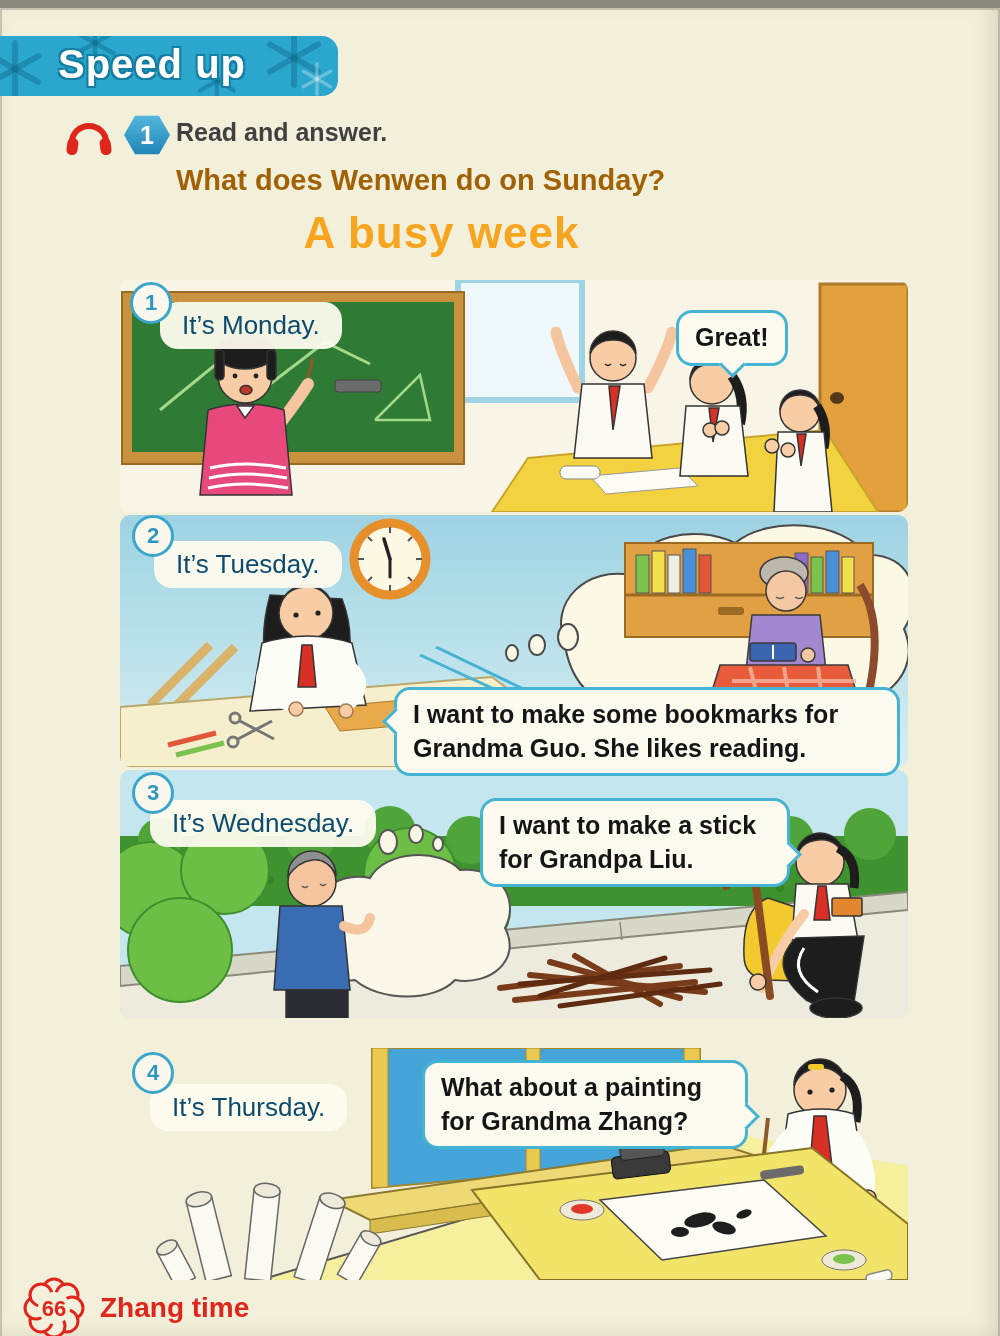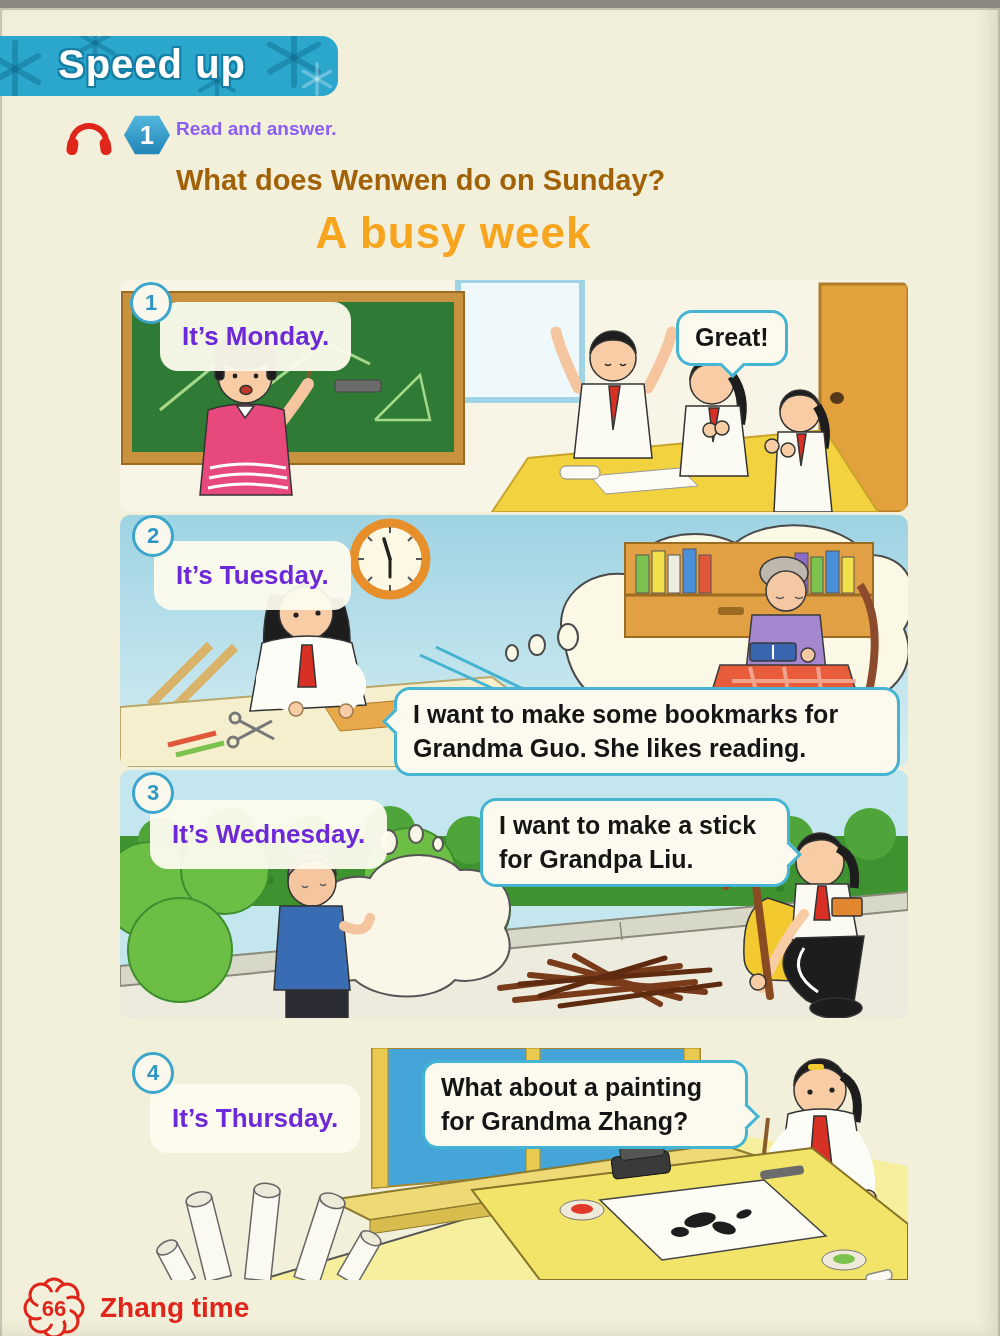--- a/index.html
+++ b/index.html
@@ -12,36 +12,36 @@
   .banner .label{position:absolute;left:58px;top:6px;font-size:40px;font-weight:800;color:#fff;letter-spacing:1px;
           text-shadow:2px 2px 0 #157EA3,-2px 2px 0 #157EA3,2px -2px 0 #157EA3,-2px -2px 0 #157EA3;}
   .spark{position:absolute;color:rgba(13,104,138,0.42);}
   .spark svg{display:block;width:100%;height:100%;}
   .spark.light{color:rgba(255,255,255,0.30);}
   .hp-icon{position:absolute;left:64px;top:104px;width:50px;height:44px;color:#E0251A;}
   .hex{position:absolute;left:124px;top:106px;width:46px;height:42px;color:#fff;
        background:linear-gradient(180deg,#56B9DF,#1E83B6);
        clip-path:polygon(24% 4%,76% 4%,100% 50%,76% 96%,24% 96%,0 50%);
        display:flex;align-items:center;justify-content:center;font-size:25px;font-weight:800;}
-  .instr{position:absolute;left:176px;top:110px;font-size:19px;font-weight:700;color:#8b5cf6;}
+  .instr{position:absolute;left:176px;top:110px;font-size:25px;font-weight:700;color:#404040;}
   .quest{position:absolute;left:176px;top:156px;font-size:29px;font-weight:600;color:#a16207;}
-  .story-title{position:absolute;left:12px;top:200px;width:883px;text-align:center;
+  .story-title{position:absolute;left:0;top:200px;width:883px;text-align:center;
        font-size:44px;font-weight:800;color:#F7A41F;letter-spacing:1px;}
   
   .panel{position:absolute;left:120px;width:788px;}
   #panel1{top:272px;height:232px;} #panel2{top:507px;height:252px;}
   #panel3{top:762px;height:248px;} #panel4{top:1040px;height:232px;}
   .scene{position:absolute;inset:0;border-radius:10px;overflow:hidden;}
   #panel4 .scene{border-radius:0;overflow:visible;}
   .scene svg{display:block;width:100%;height:100%;}
   .num-badge{position:absolute;width:36px;height:36px;border-radius:50%;border:3px solid #3BA5CB;
        background:#FAF8EC;color:#2E96C2;font-size:22px;font-weight:700;
        display:flex;align-items:center;justify-content:center;z-index:5;}
-  .day-pill{position:absolute;background:rgba(253,251,238,0.95);border-radius:18px;padding:19px 22px;
-       font-size:26px;font-weight:700;color:#6d28d9;z-index:4;white-space:nowrap;}
+  .day-pill{position:absolute;background:rgba(253,251,238,0.95);border-radius:18px;padding:8px 22px;
+       font-size:26px;font-weight:400;color:#0c4a6e;z-index:4;white-space:nowrap;}
   .bubble{position:absolute;background:#FCFAEE;border:3px solid #45B3D2;border-radius:16px;
        padding:8px 16px;font-size:25px;line-height:1.34;font-weight:600;color:#151515;z-index:4;}
   .bubble::after{content:"";position:absolute;width:16px;height:16px;background:#FCFAEE;transform:rotate(45deg);}
   .tail-bl::after{bottom:-11px;left:26px;border-right:3px solid #45B3D2;border-bottom:3px solid #45B3D2;}
   .tail-b::after{bottom:-11px;left:44px;border-right:3px solid #45B3D2;border-bottom:3px solid #45B3D2;}
   .tail-l::after{left:-11px;top:22px;border-left:3px solid #45B3D2;border-bottom:3px solid #45B3D2;}
   .tail-r::after{right:-11px;bottom:20px;border-right:3px solid #45B3D2;border-top:3px solid #45B3D2;}
   
   .flower{position:absolute;left:22px;top:1268px;width:64px;height:64px;}
   .footer-label{position:absolute;left:100px;top:1284px;font-size:28px;font-weight:700;color:#E0251A;}

